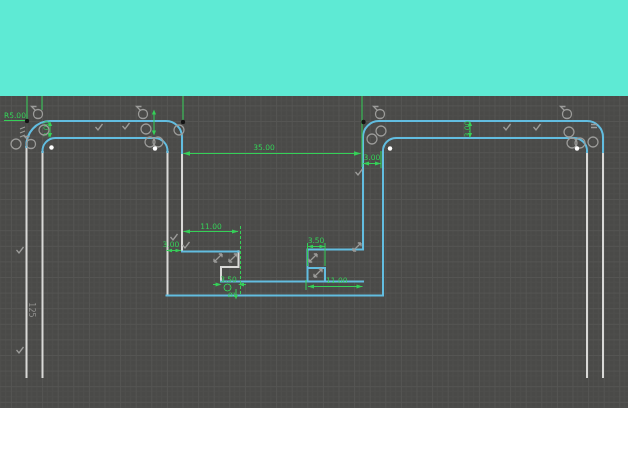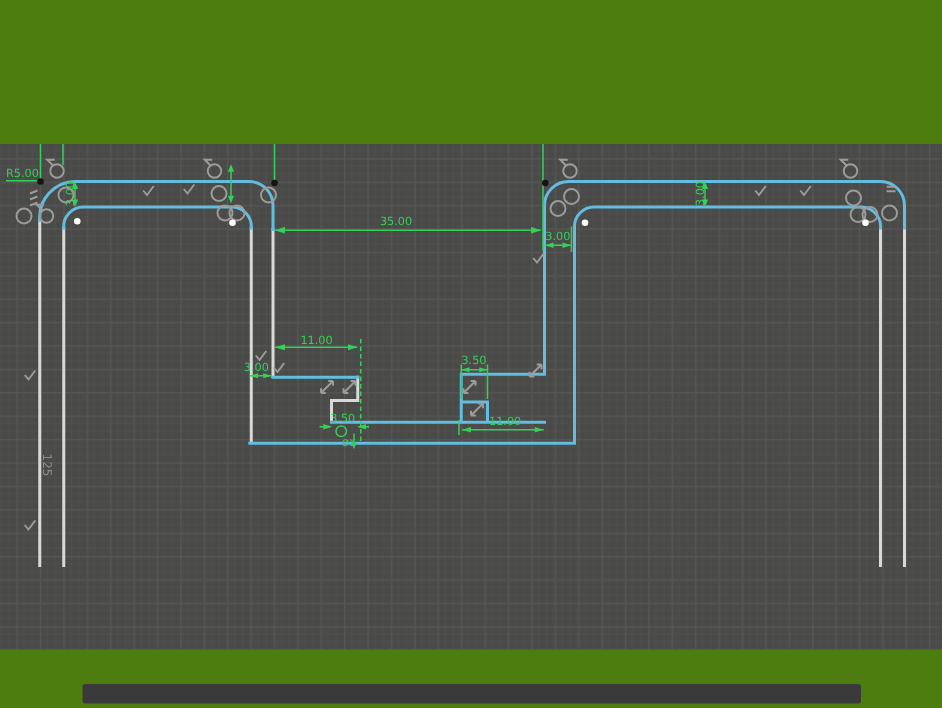--- a/index.html
+++ b/index.html
@@ -1,16 +1,16 @@
 <!DOCTYPE html>
 <html><head>
 <meta charset="utf-8">
 <style>
   html,body{margin:0;padding:0;background:#ffffff;}
-  .page{position:relative;width:628px;height:472px;background:#4d7c0f;overflow:hidden;
+  .page{position:relative;width:628px;height:408px;background:#5eead4;overflow:hidden;
         font-family:"DejaVu Sans","Liberation Sans",sans-serif;}
   svg{position:absolute;left:0;top:0;}
   .ln-w{stroke:#d9d9d7;stroke-width:2;fill:none;stroke-linecap:square;}
   .ln-c{stroke:#62bde0;stroke-width:2;fill:none;stroke-linecap:square;}
   .ln-g{stroke:#35d058;stroke-width:1;fill:none;}
   .ln-g-dash{stroke:#35d058;stroke-width:1;fill:none;stroke-dasharray:3 2;}
   .fill-g{fill:#35d058;stroke:none;}
   .txt-g{fill:#35d058;font-size:7.5px;font-family:"DejaVu Sans","Liberation Sans",sans-serif;}
   .txt-g-sm{fill:#35d058;font-size:6px;font-family:"DejaVu Sans","Liberation Sans",sans-serif;}
   .txt-gray{fill:#8f8f8d;font-size:8px;font-family:"DejaVu Sans","Liberation Sans",sans-serif;}

